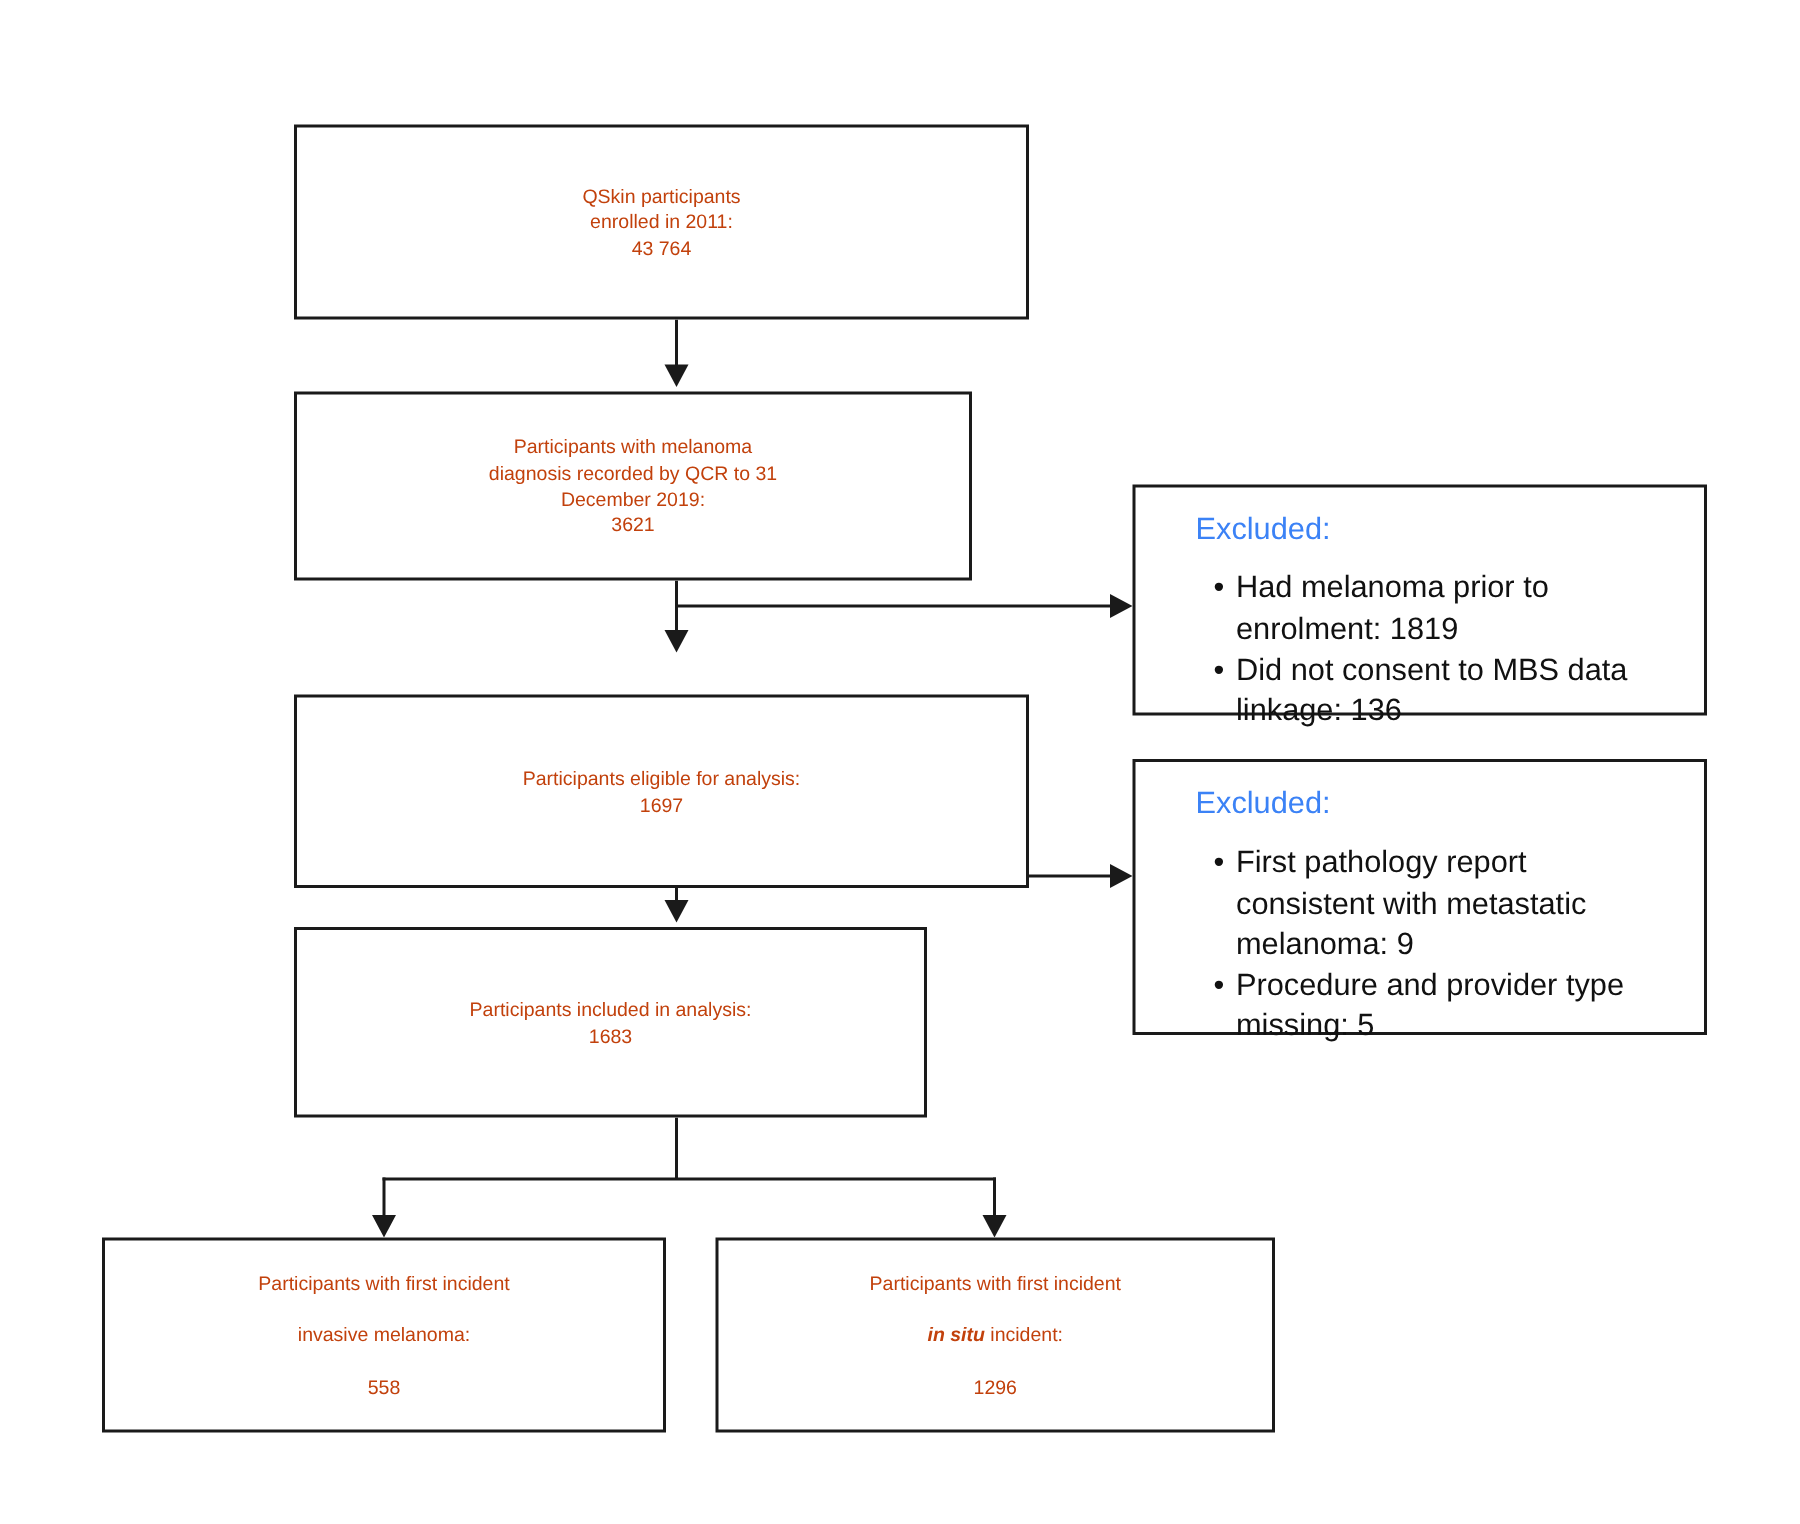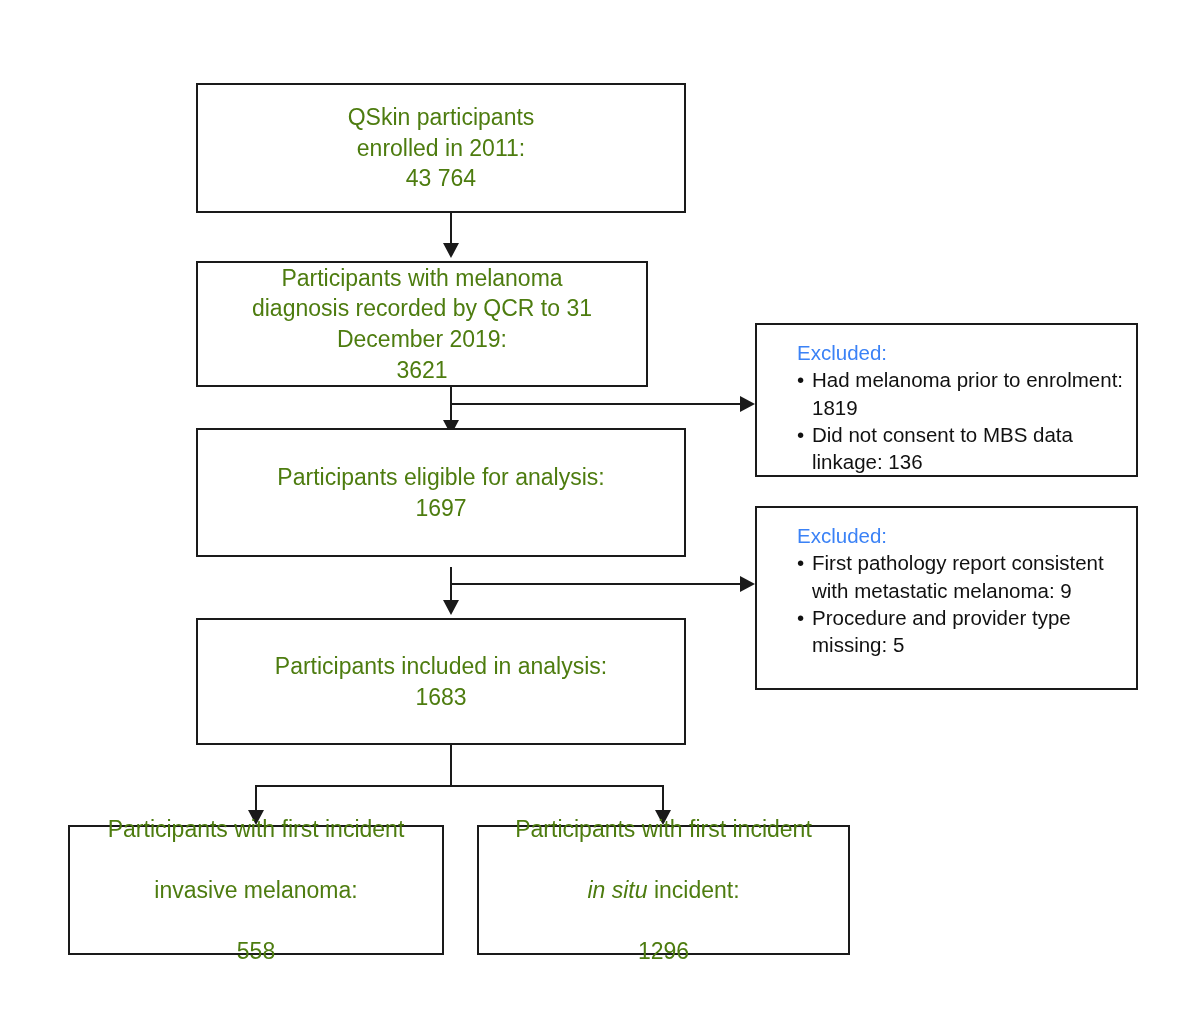--- a/index.html
+++ b/index.html
@@ -24,61 +24,62 @@
     position: absolute;
     box-sizing: border-box;
     border: 2px solid #1a1a1a;
     background: #ffffff;
     display: flex;
     flex-direction: column;
     justify-content: center;
     z-index: 2;
   }
   .node-text {
-    font-size: 23px;
+    font-size: 13px;
     line-height: 1.33;
-    color: #4d7c0f;
+    color: #c2410c;
     white-space: pre-line;
   }
   .node.centered .node-text {
     text-align: center;
     padding: 0 14px;
   }
   .node.excluded {
     justify-content: flex-start;
   }
   .node.excluded .excl-inner {
     padding: 14px 10px 0 40px;
   }
   .excl-title {
     font-size: 20.5px;
     line-height: 1.33;
     color: #3b82f6;
   }
   ul.excl-list {
     list-style: none;
-    margin: 0;
+    margin: 12px;
     padding: 0;
   }
   ul.excl-list li {
     font-size: 20.5px;
     line-height: 1.33;
     color: #111111;
     position: relative;
     padding-left: 15px;
     margin: 0;
   }
   ul.excl-list li::before {
     content: "\2022";
     position: absolute;
     left: 0;
     top: 0;
   }
   .ital {
     font-style: italic;
+    font-weight: bold;
   }
   
   .conn {
     position: absolute;
     background: #1a1a1a;
     z-index: 1;
   }
   .conn-v { width: 2px; }
   .conn-h { height: 2px; }
   .arrow-down {
@@ -129,41 +130,41 @@
   <div class="node excluded" style="left:755px; top:323px; width:383px; height:154px;">
     <div class="excl-inner">
       <div class="excl-title">Excluded:</div>
       <ul class="excl-list">
         <li>Had melanoma prior to enrolment: 1819</li>
         <li>Did not consent to MBS data linkage: 136</li>
       </ul>
     </div>
   </div>
 
-  <div class="node centered" style="left:196px; top:428px; width:490px; height:129px;">
+  <div class="node centered" style="left:196px; top:463px; width:490px; height:129px;">
     <div class="node-text">Participants eligible for analysis:
 1697</div>
   </div>
 
   <div class="conn conn-v" style="left:450px; top:567px; height:36px;"></div>
   <div class="arrow-down" style="left:443px; top:600px;"></div>
   <div class="conn conn-h" style="left:450px; top:583px; width:291px;"></div>
   <div class="arrow-right" style="left:740px; top:576px;"></div>
 
   <div class="node excluded" style="left:755px; top:506px; width:383px; height:184px;">
     <div class="excl-inner">
       <div class="excl-title">Excluded:</div>
       <ul class="excl-list">
         <li>First pathology report consistent with metastatic melanoma: 9</li>
         <li>Procedure and provider type missing: 5</li>
       </ul>
     </div>
   </div>
 
-  <div class="node centered" style="left:196px; top:618px; width:490px; height:127px;">
+  <div class="node centered" style="left:196px; top:618px; width:422px; height:127px;">
     <div class="node-text">Participants included in analysis:
 1683</div>
   </div>
 
   <div class="conn conn-v" style="left:450px; top:745px; height:41px;"></div>
   <div class="conn conn-h" style="left:255px; top:785px; width:409px;"></div>
   <div class="conn conn-v" style="left:255px; top:785px; height:28px;"></div>
   <div class="arrow-down" style="left:248px; top:810px;"></div>
   <div class="conn conn-v" style="left:662px; top:785px; height:28px;"></div>
   <div class="arrow-down" style="left:655px; top:810px;"></div>

